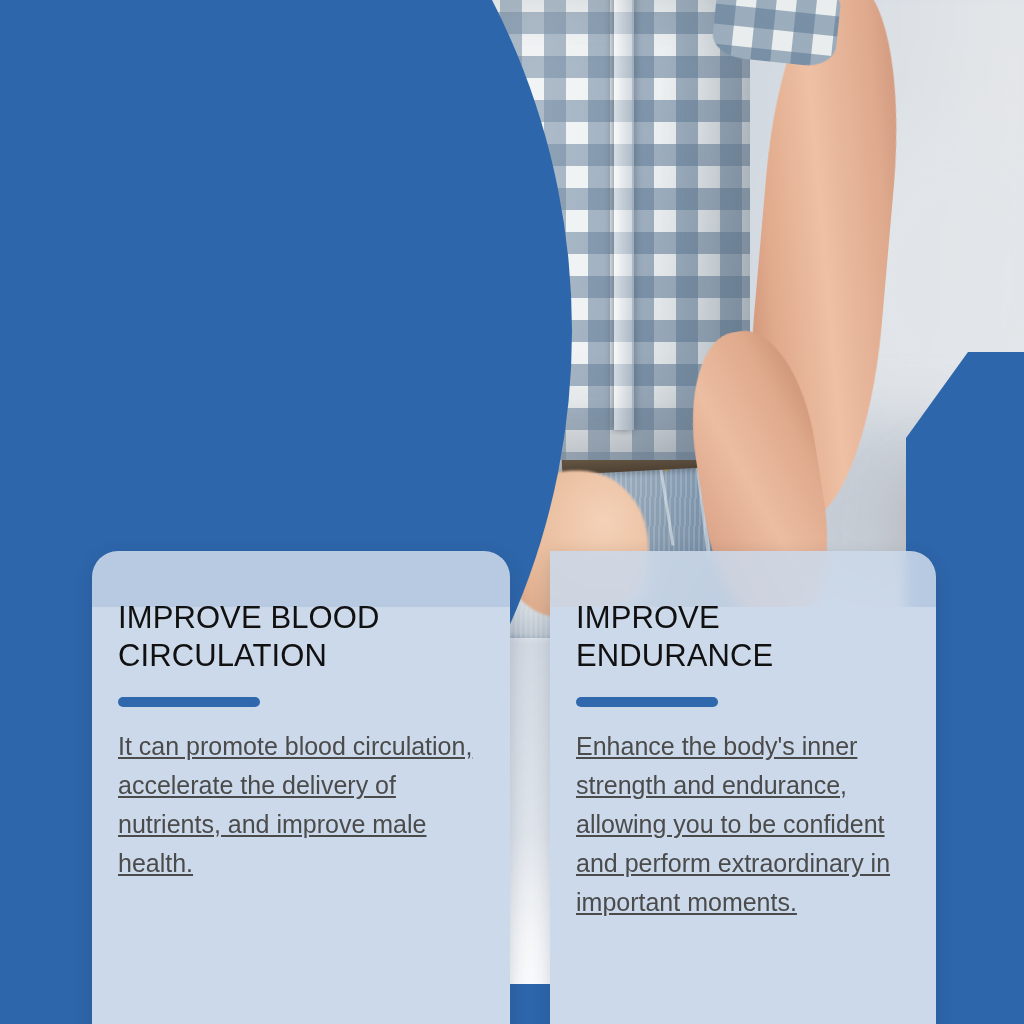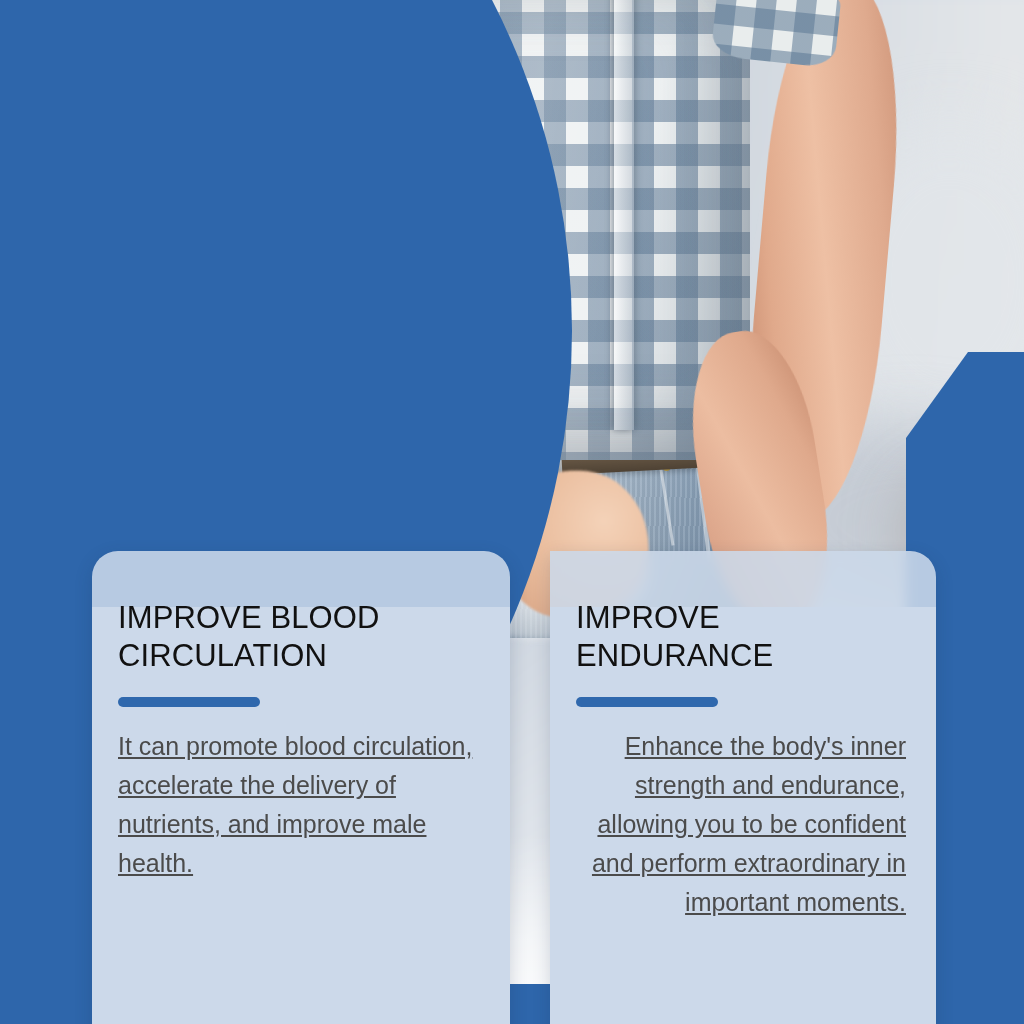--- a/index.html
+++ b/index.html
@@ -355,21 +355,21 @@
     border-radius: 5px;
     background: #2f68ad;
   }
   .card-body {
     margin: 20px 0 0 0;
     font-size: 25px;
     line-height: 39px;
     color: #4b4b4b;
     text-decoration: underline;
   }
-  .card-right .card-body { margin-top: 20px; text-align: right; }
+  .card-right .card-body { margin-top: 20px; }
 </style>
 </head>
 <body>
 
 <div id="stage">
 
   <div class="photo">
     <div class="photo-inner">
       <div class="bg-blur"></div>
       <div class="bg-blotch bb1"></div>

